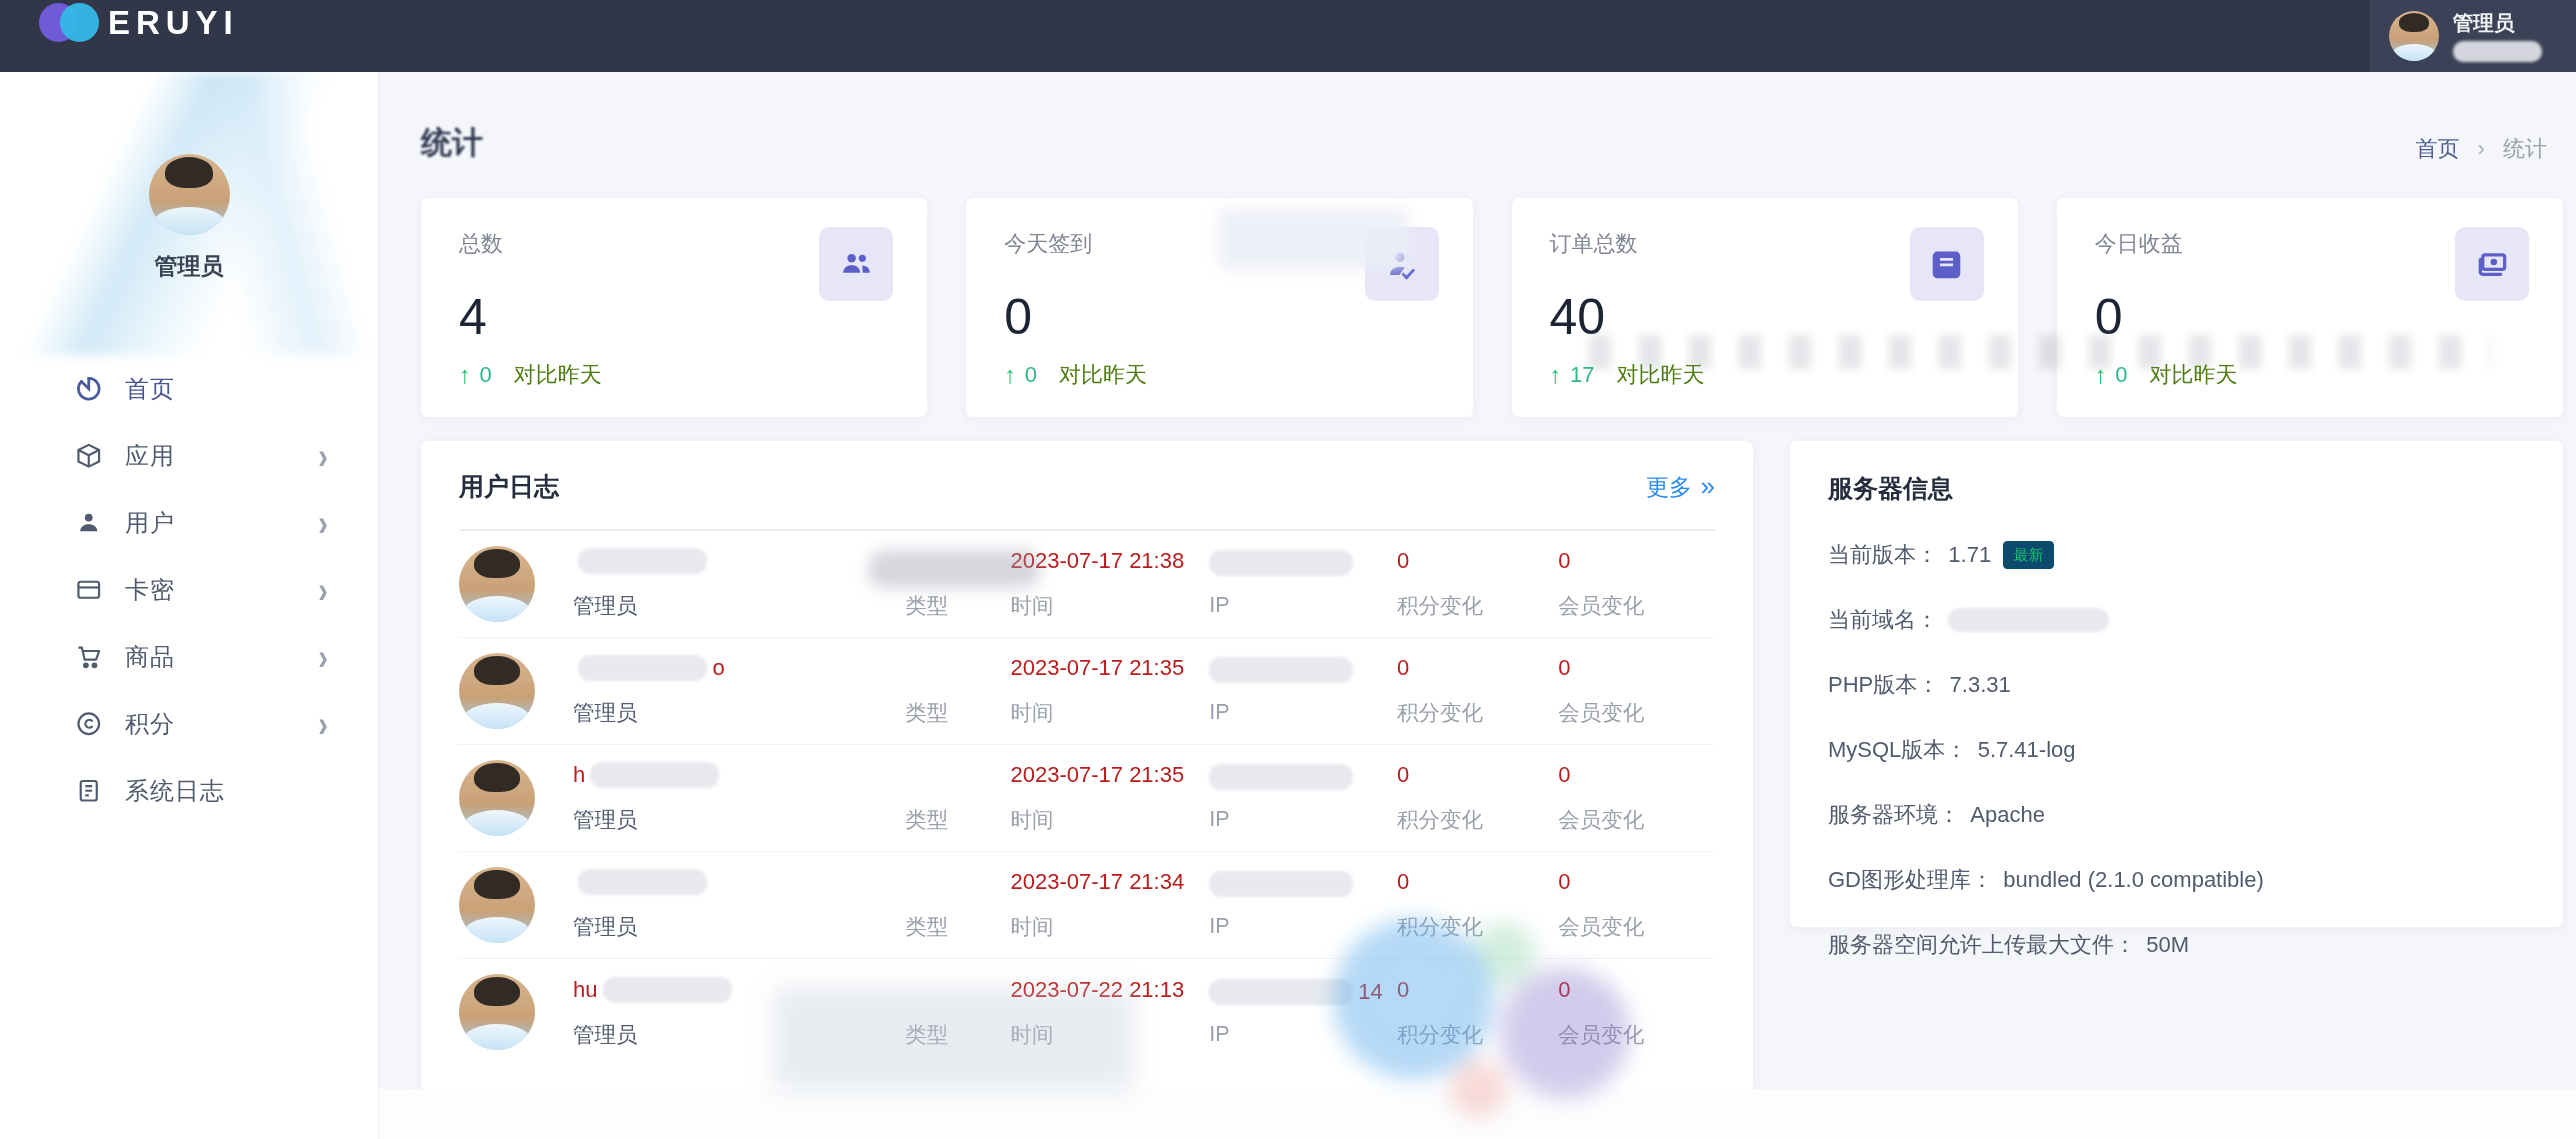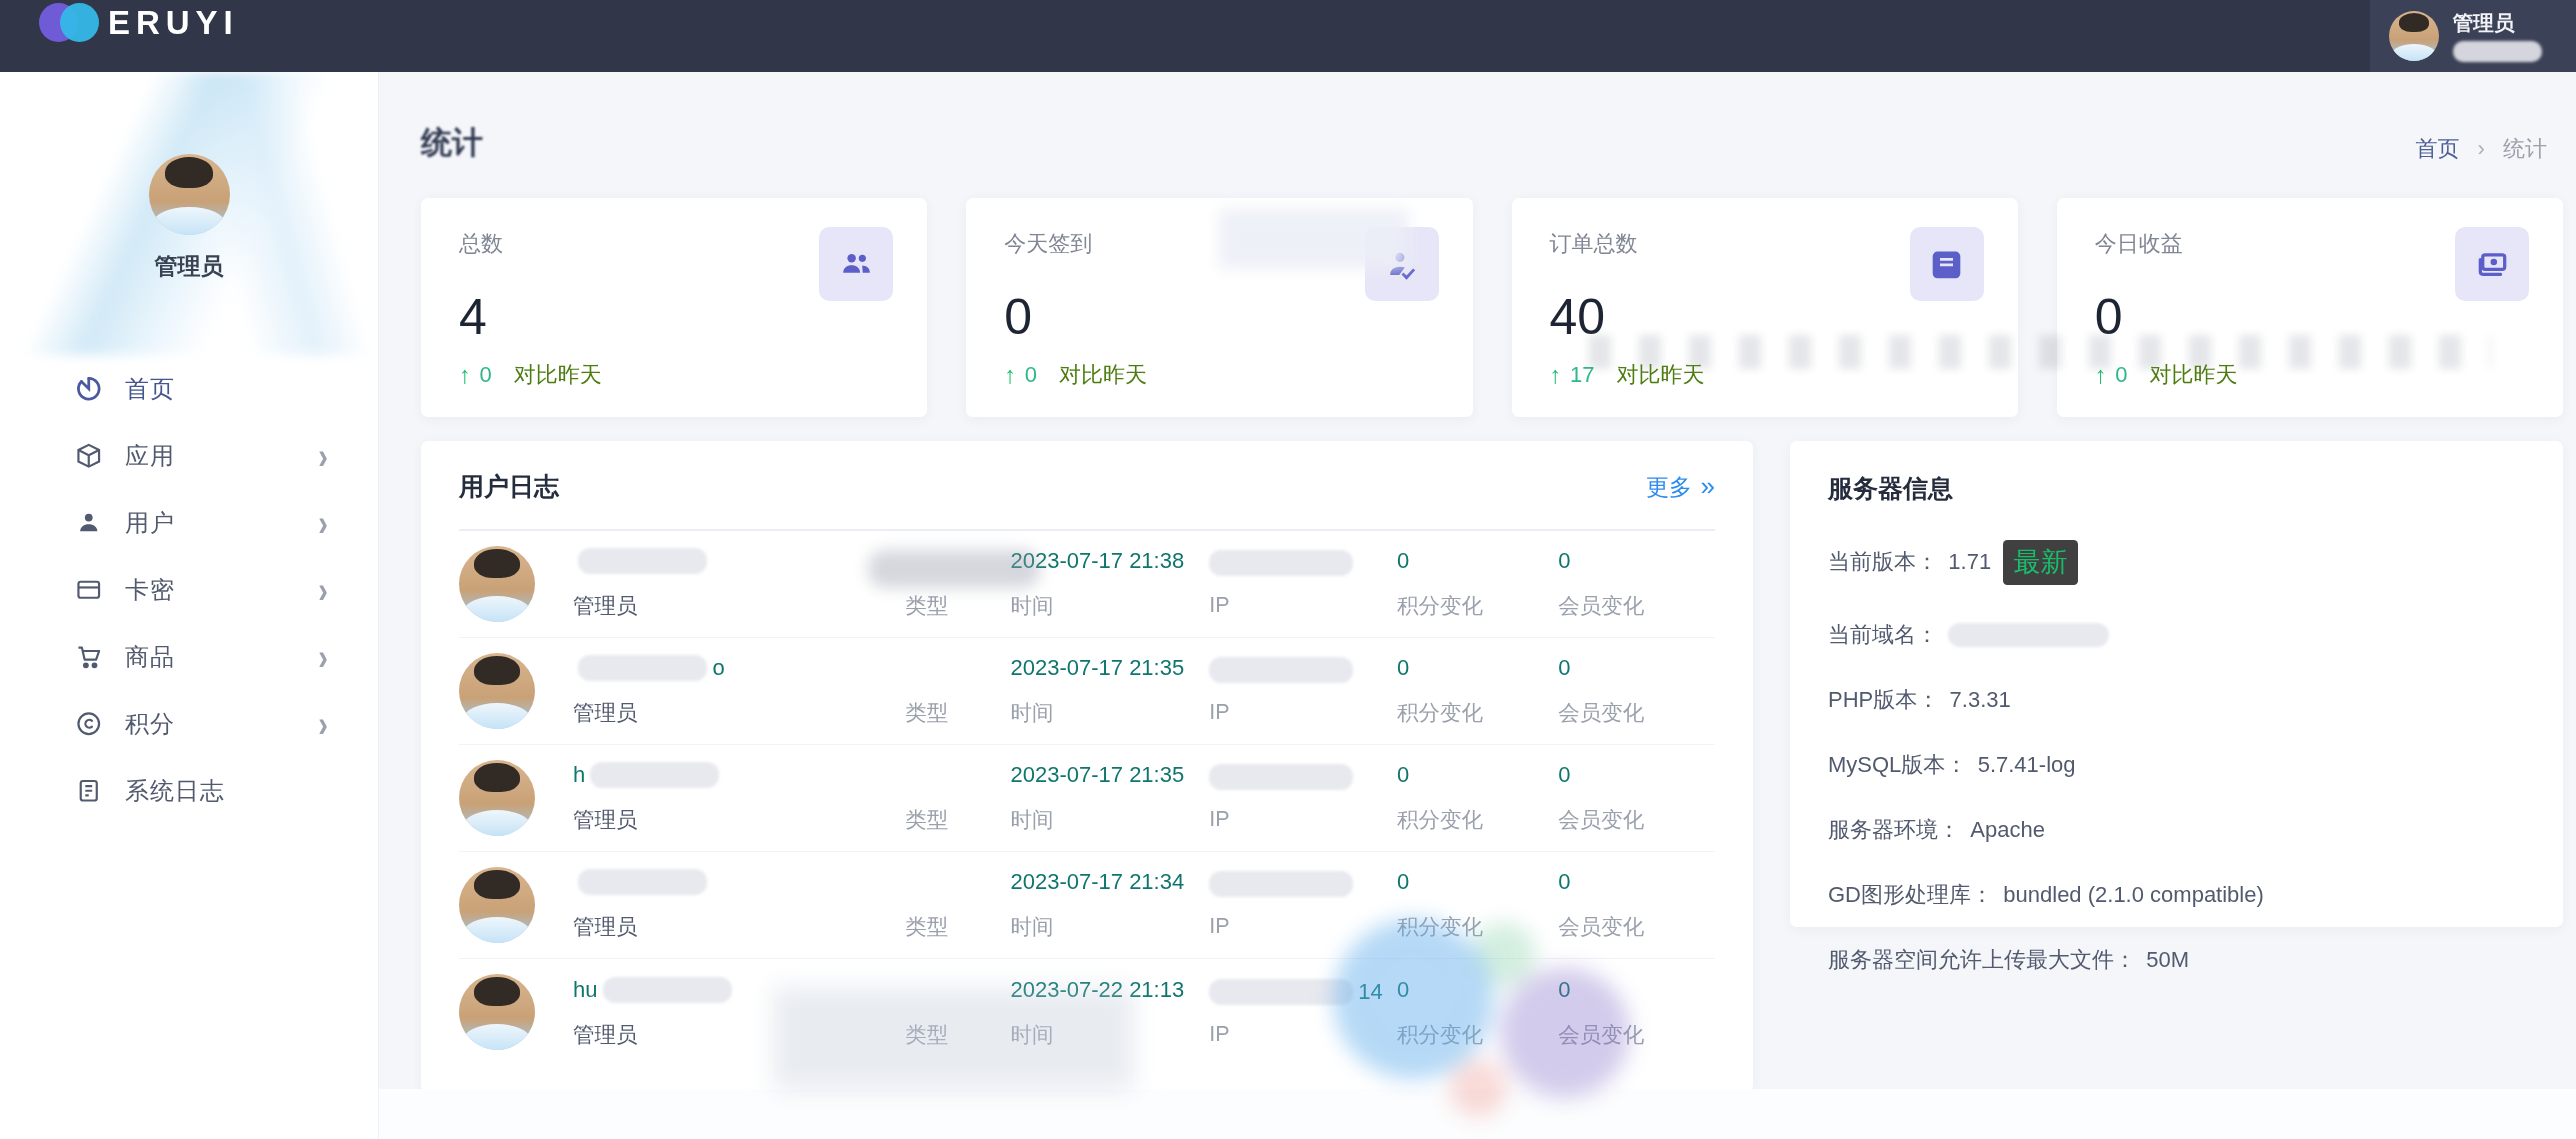--- a/index.html
+++ b/index.html
@@ -76,42 +76,42 @@
   .panel-head { display:flex; justify-content:space-between; align-items:center; }
   .panel-title { font-size:25px; color:#242c3d; font-weight:bold; }
   .more-link { font-size:23px; color:#2d8cf0; cursor:pointer; }
   .more-arrow { margin-left:8.6px; font-size:26px; }
   .log-divider { height:1.7px; background:#eceef3; margin-top:26px; }
 
   .log-row { display:flex; align-items:center; height:107px; border-bottom:1.7px solid #f2f3f7; position:relative; }
   .log-row:last-child { border-bottom:none; }
   .lr-avatar { width:76px; height:76px; flex:0 0 76px; margin-right:38px; }
   .cell { display:flex; flex-direction:column; justify-content:center; }
-  .cell-top { font-size:22px; color:#0f766e; height:29px; display:flex; align-items:center; }
+  .cell-top { font-size:22px; color:#b91c1c; height:29px; display:flex; align-items:center; }
   .cell-label { font-size:21.5px; color:#9aa0ac; margin-top:15.5px; }
   .c-name { width:296px; }
   .c-type { width:184px;text-align:center; }
   .c-time { width:218px; }
   .c-ip   { width:206px; }
   .c-points { width:177px; }
   .c-member { width:172px; }
   .role { color:#515a6e; }
   .blur-pill { display:inline-block; height:26px; border-radius:12px; background:#e8e9ee; filter:blur(1.7px); }
   .pill-name { width:129px; }
   .pill-ip { width:144px; }
   .frag { margin:0 5.2px 0 0; }
   .frag-after { margin-left:5.2px; }
 
   
   .panel-server { flex:1; height:486px; padding:31px 38px; }
   .srv-title { font-size:25px; color:#242c3d; font-weight:bold; }
   .srv-item { margin-top:35px; font-size:22px; color:#515a6e; display:flex; align-items:center; white-space:nowrap; }
   .srv-label { color:#515a6e; }
   .srv-value { margin-left:10.3px; }
-  .badge-new { margin-left:12px; background:#404040; color:#19be6b; font-size:27px; padding:4.3px 10.3px; border-radius:4.3px; filter:blur(0.5px); }
+  .badge-new { margin-left:12px; background:#0c4a6e; color:#19be6b; font-size:15px; padding:4.3px 10.3px; border-radius:4.3px; filter:blur(0.5px); }
   .pill-domain { width:161px; height:24px; margin-left:10.3px; }
 
   .footer-strip { position:absolute; left:378px; right:0; bottom:0; height:50px; background:#fcfdfe; }
 
   
   .wm { position:absolute; pointer-events:none; filter:blur(10.3px); z-index:5; }
   .wm-order { top:335px; left:1589px; width:902px; height:34px;
     background:repeating-linear-gradient(90deg, rgba(120,125,140,.35) 0 22px, transparent 22px 50px); opacity:.55; filter:blur(4.3px); }
   .wm-rows { top:910px; left:1305px; width:361px; height:223px; opacity:.6;
     background:

